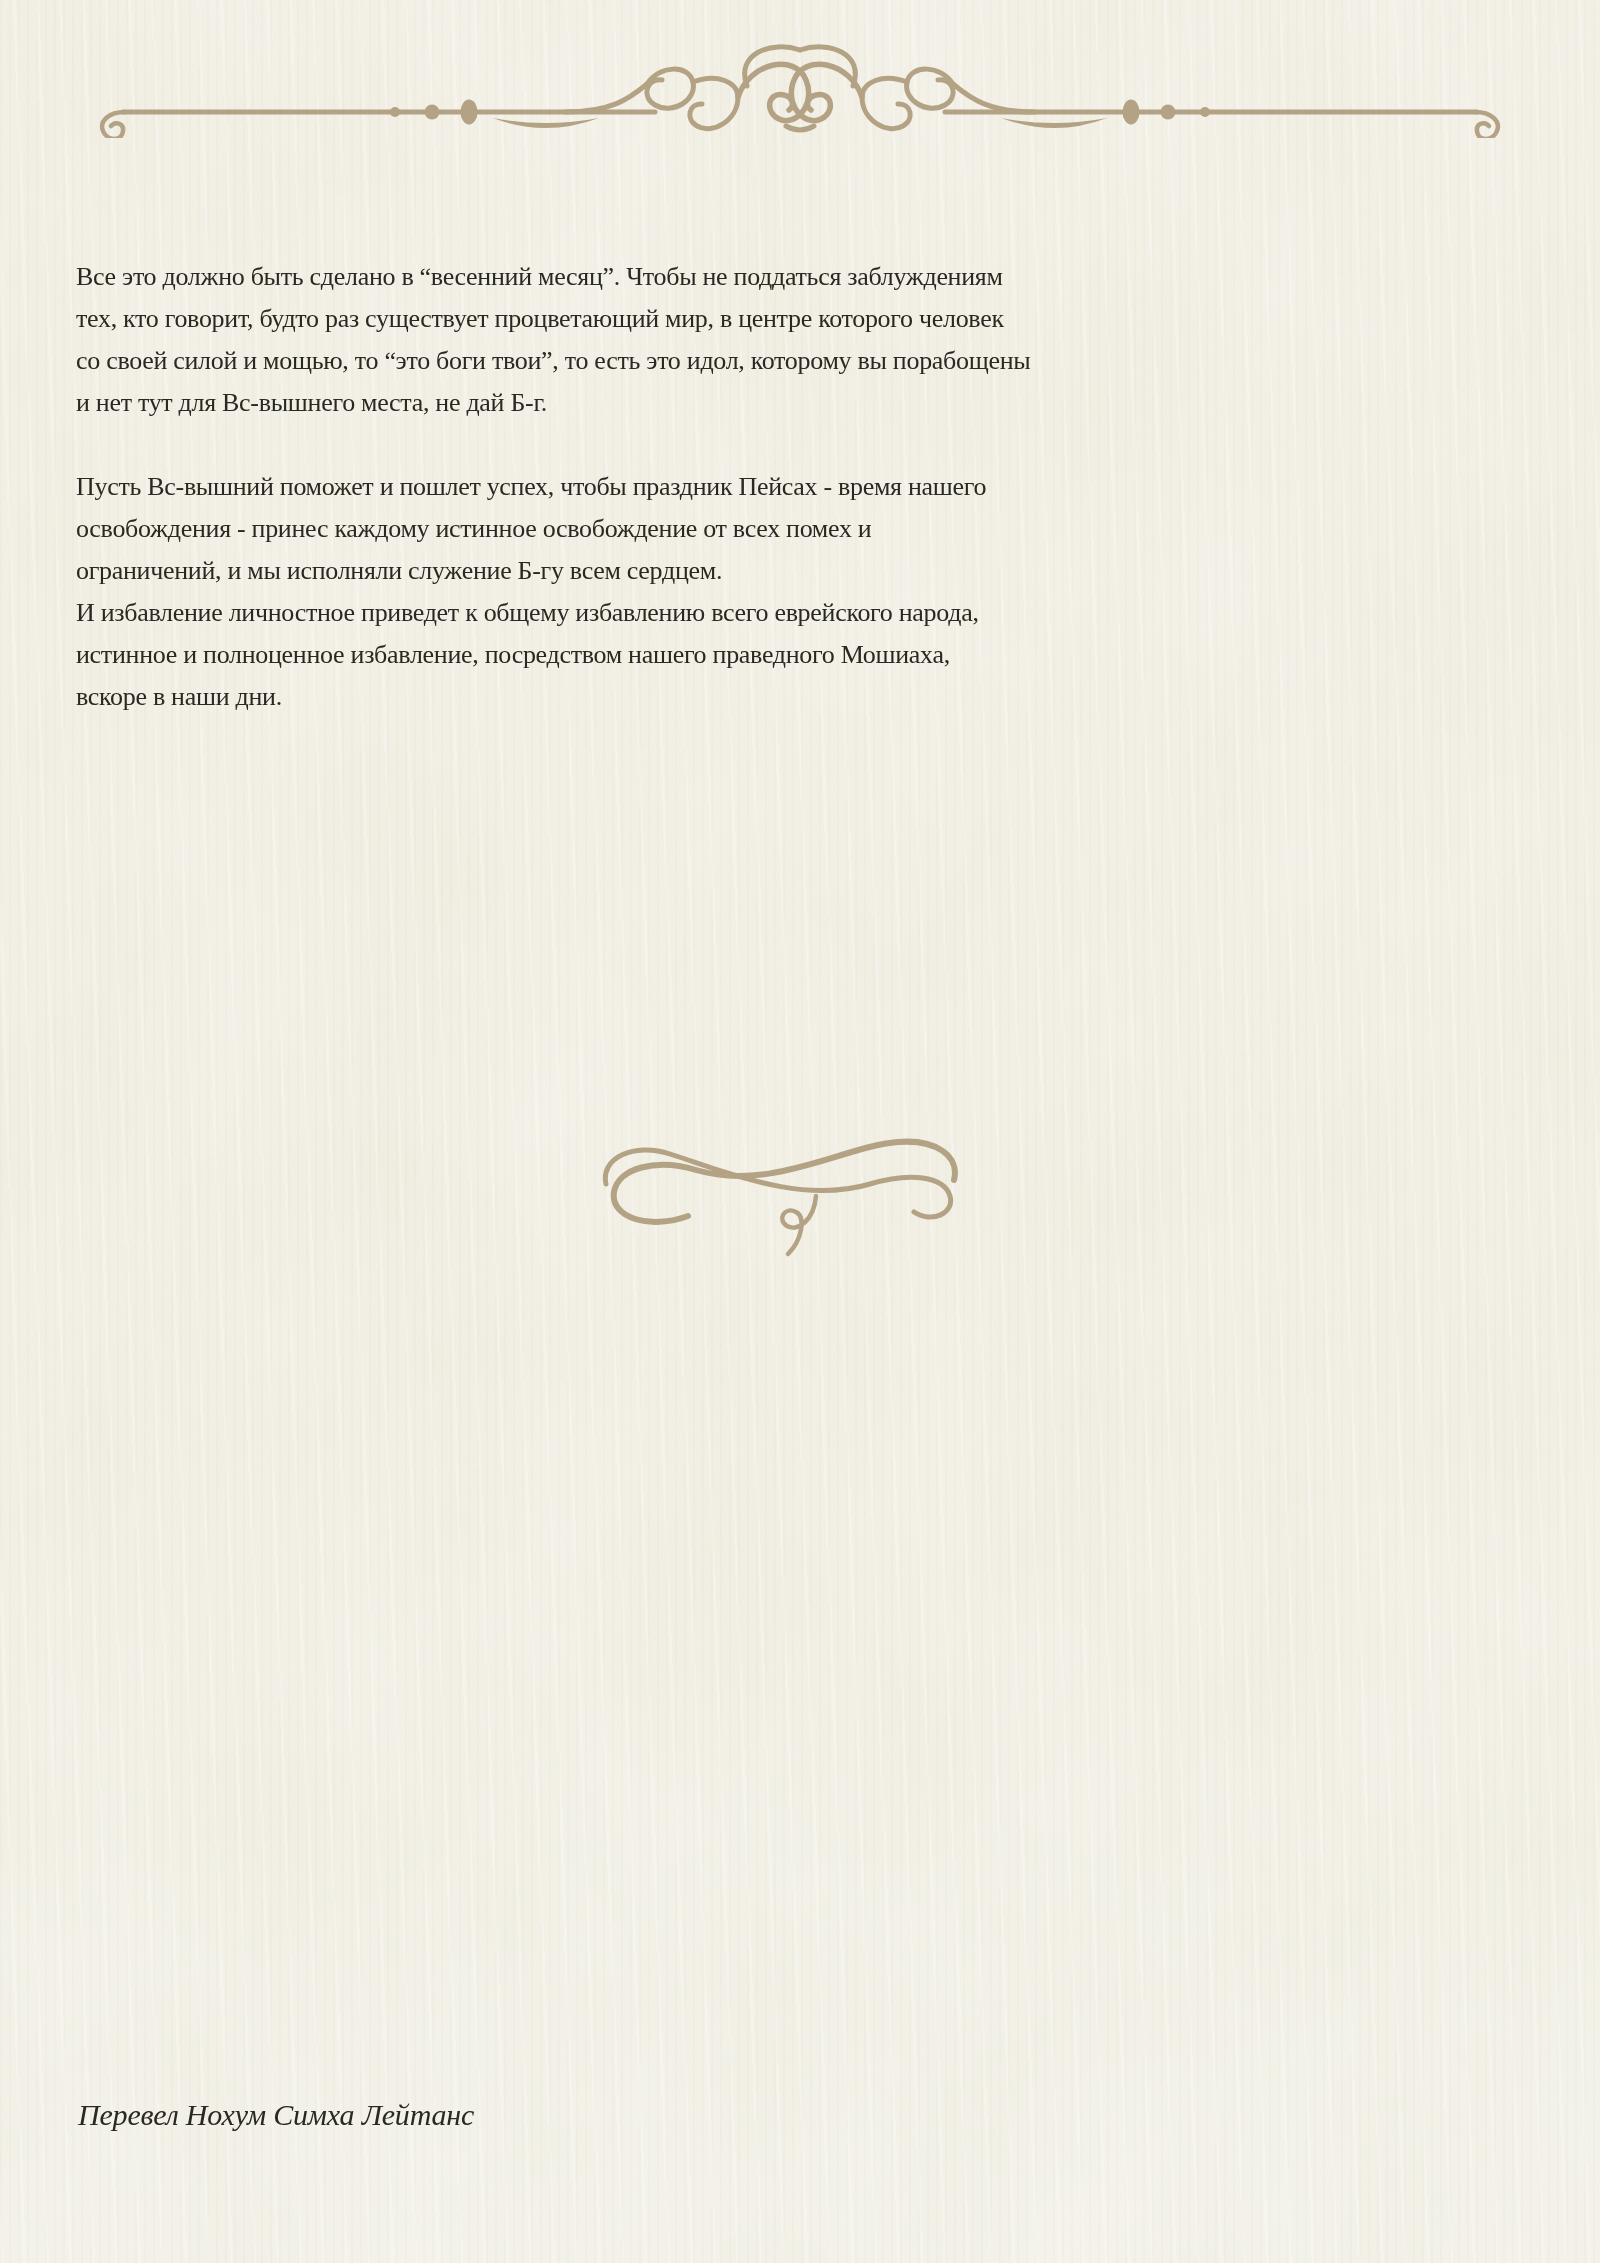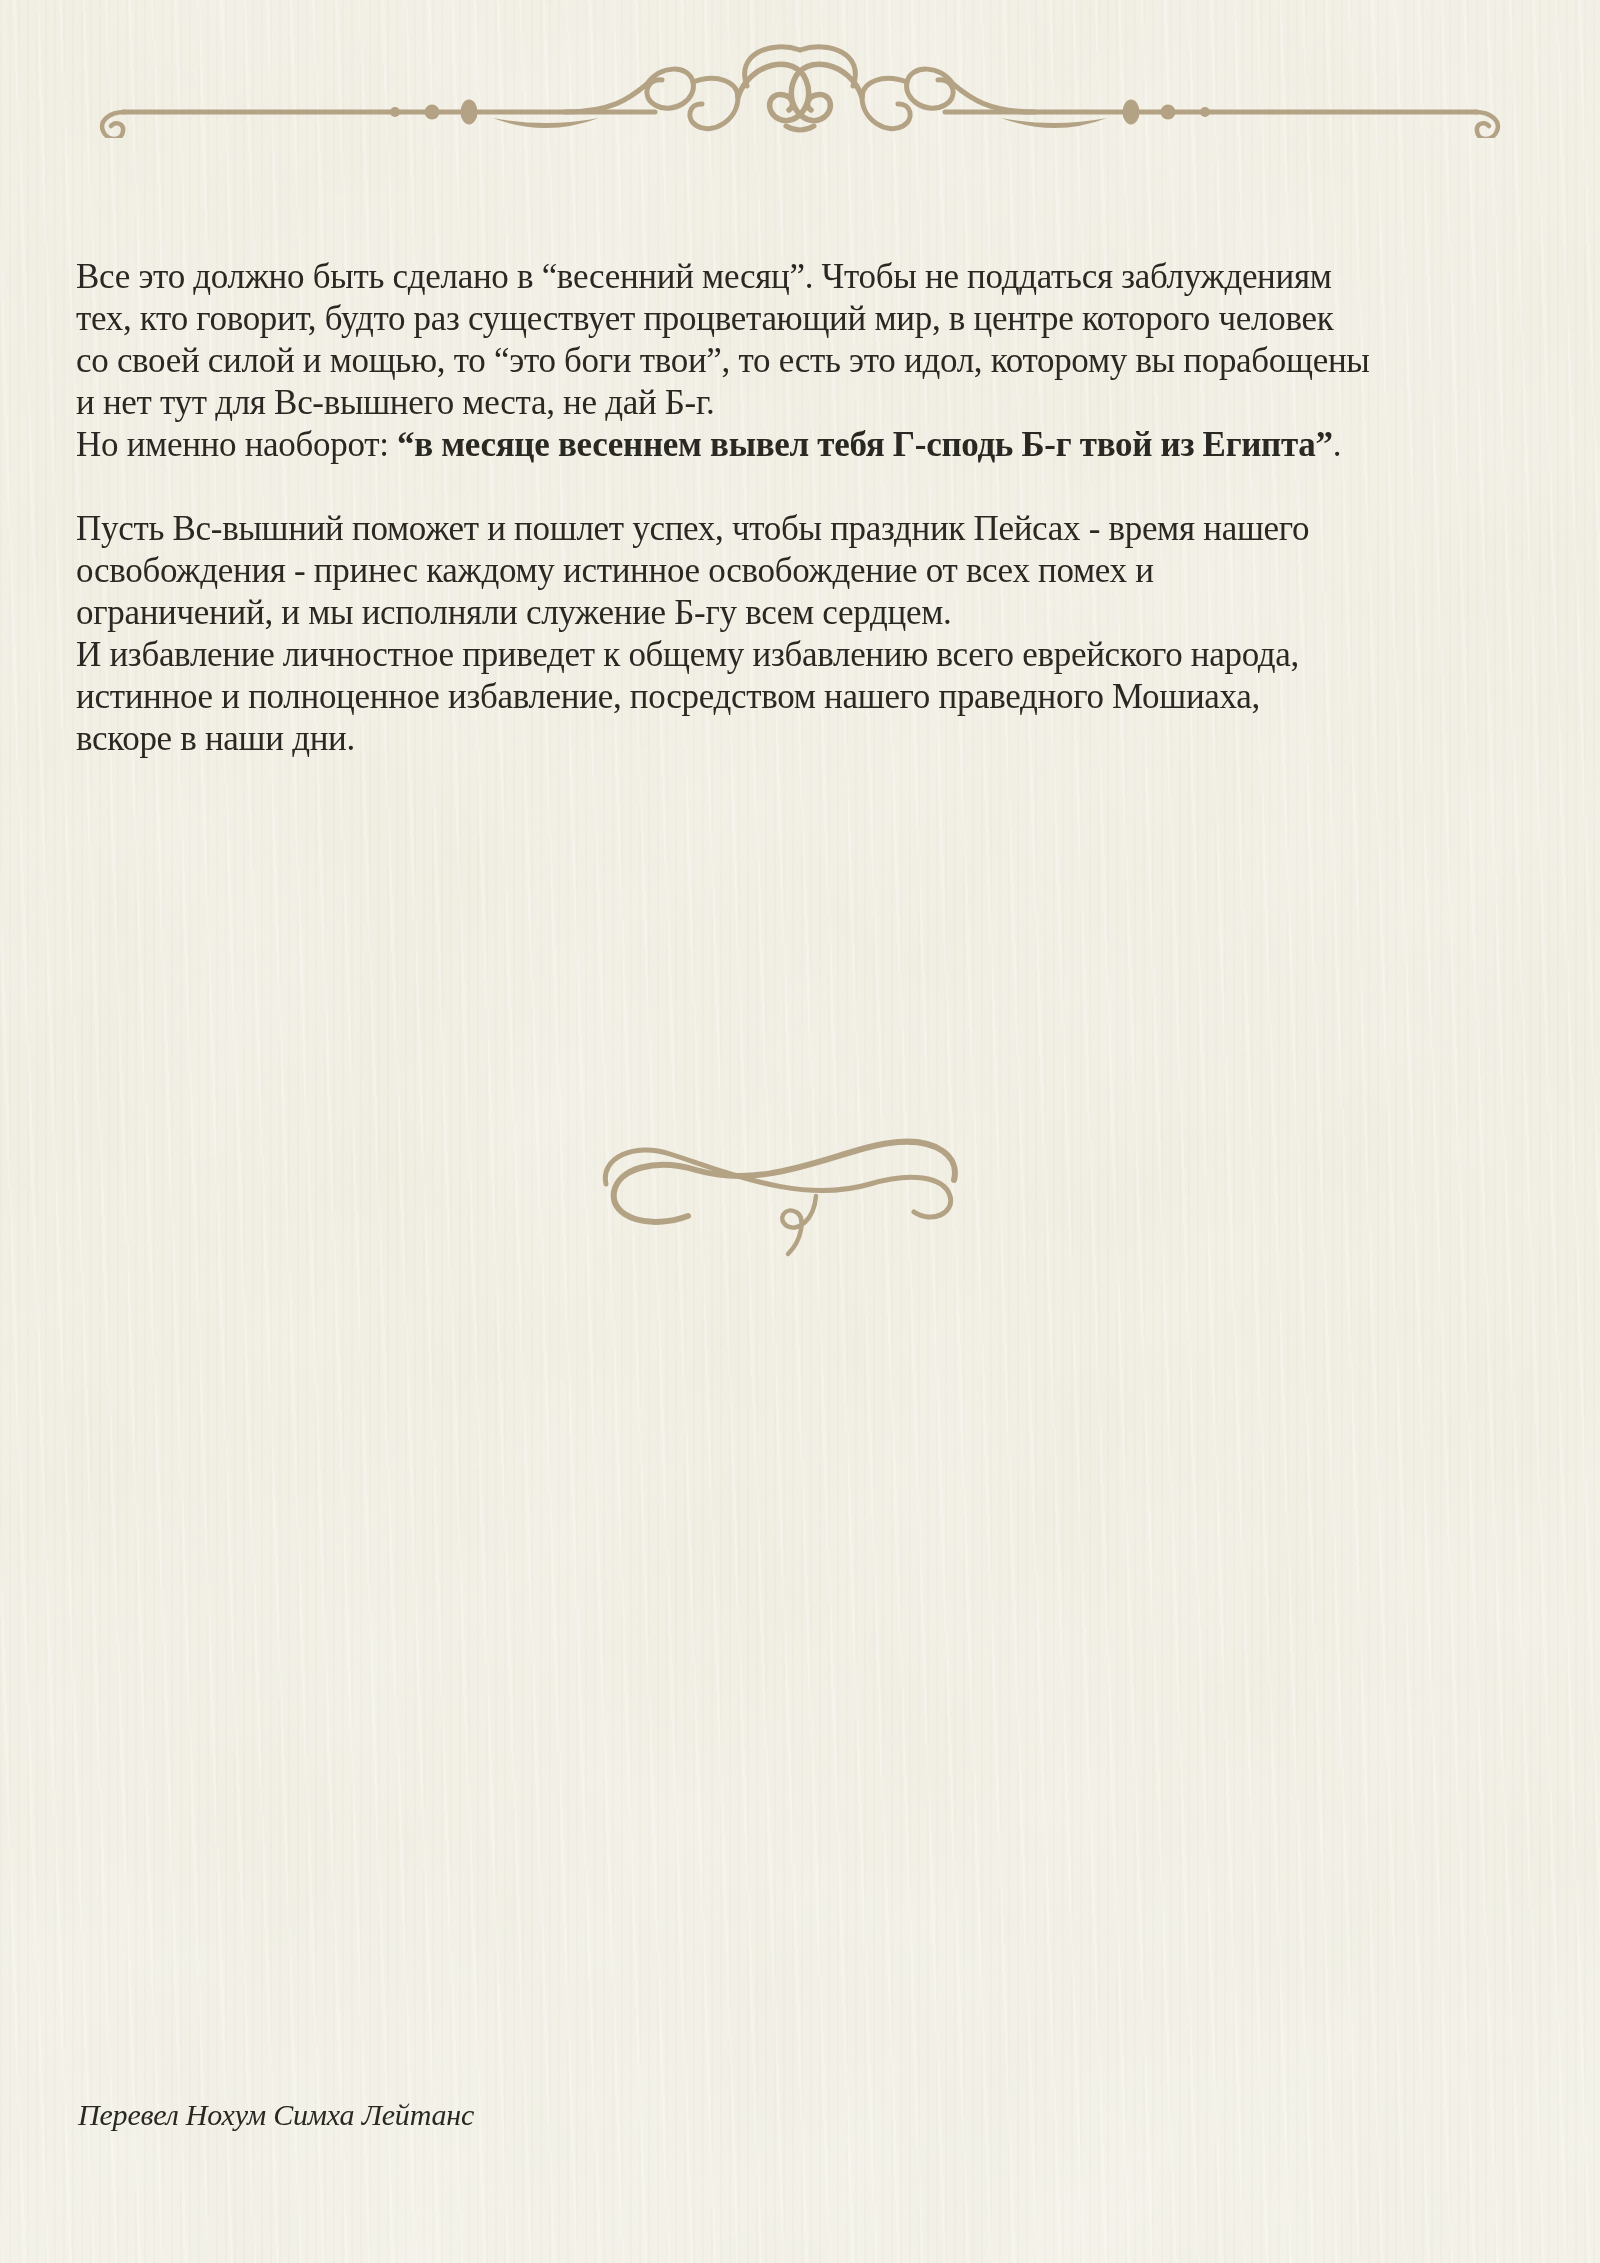--- a/index.html
+++ b/index.html
@@ -33,21 +33,21 @@
   .flourish-mid {
     position: absolute;
     left: 592px; top: 1112px;
     width: 395px; height: 150px;
   }
 
   .prose {
     position: absolute;
     left: 76px; top: 256px;
     width: 1476px;
-    font-size: 35px;
+    font-size: 26px;
     line-height: 42px;
     letter-spacing: -0.3px;
   }
   .pre { white-space: pre-line; }
   .gap1 { height: 42px; }
   .gap2 { height: 36px; }
   .bold-quote { font-weight: 700; }
 
   .footer {
     position: absolute;
@@ -109,23 +109,20 @@
       <use href="#ohalf-fill"></use>
       <use href="#ohalf-fill" transform="translate(1410 0) scale(-1 1)"></use>
     </g>
   </svg>
 
   <div class="prose">
     <div class="pre">Все это должно быть сделано в “весенний месяц”. Чтобы не поддаться заблуждениям
 тех, кто говорит, будто раз существует процветающий мир, в центре которого человек
 со своей силой и мощью, то “это боги твои”, то есть это идол, которому вы порабощены
 и нет тут для Вс-вышнего места, не дай Б-г.</div>
-    <div>
-      <span>Но именно наоборот: </span><span class="bold-quote">“в месяце весеннем вывел тебя Г-сподь Б-г твой из Египта”</span><span>.</span>
-    </div>
     <div class="gap1"></div>
     <div class="pre">Пусть Вс-вышний поможет и пошлет успех, чтобы праздник Пейсах - время нашего
 освобождения - принес каждому истинное освобождение от всех помех и
 ограничений, и мы исполняли служение Б-гу всем сердцем.
 И избавление личностное приведет к общему избавлению всего еврейского народа,
 истинное и полноценное избавление, посредством нашего праведного Мошиаха,
 вскоре в наши дни.</div>
     <div class="gap2"></div>
     <div class="gap2"></div>
   </div>

